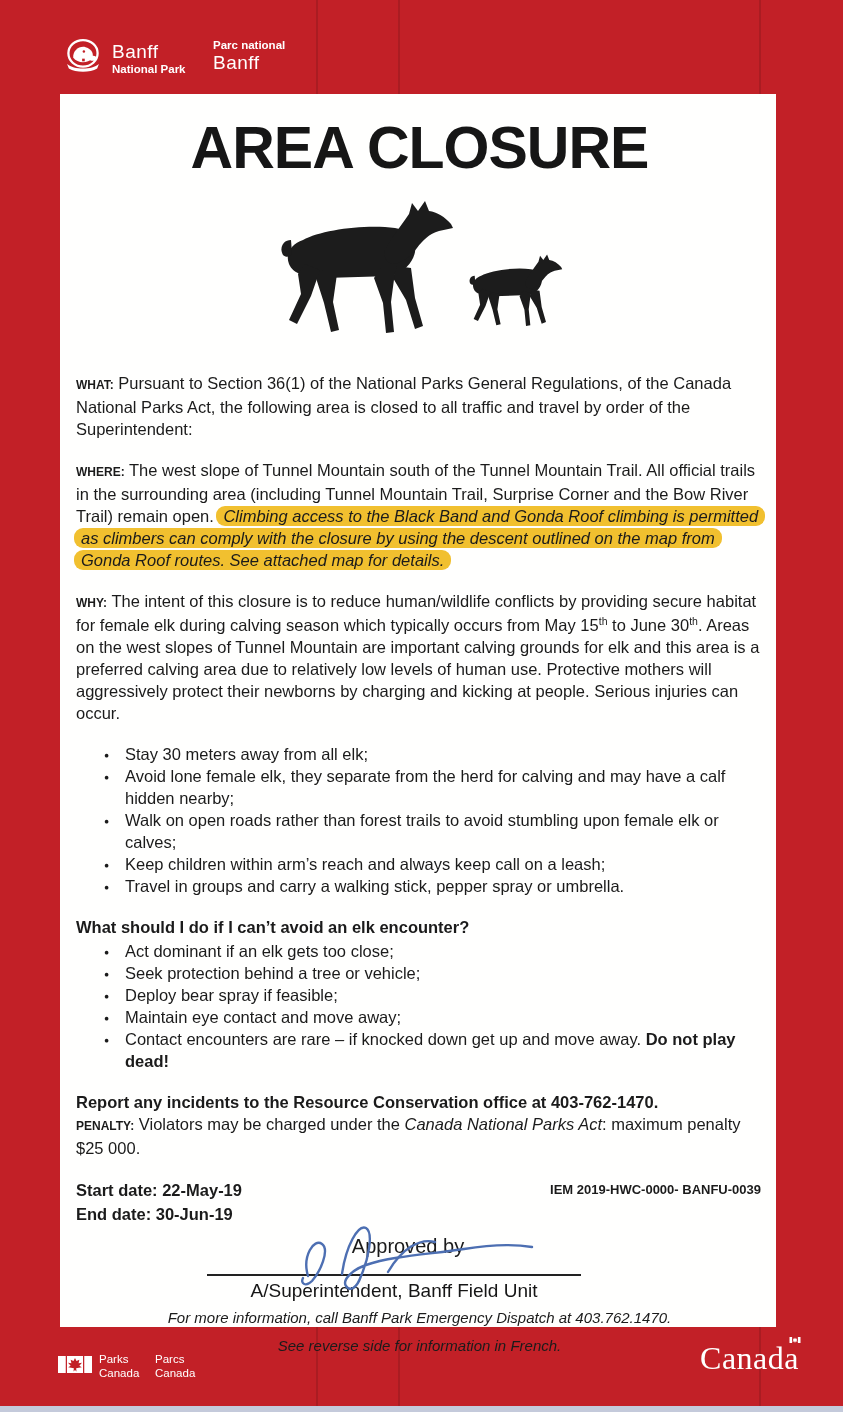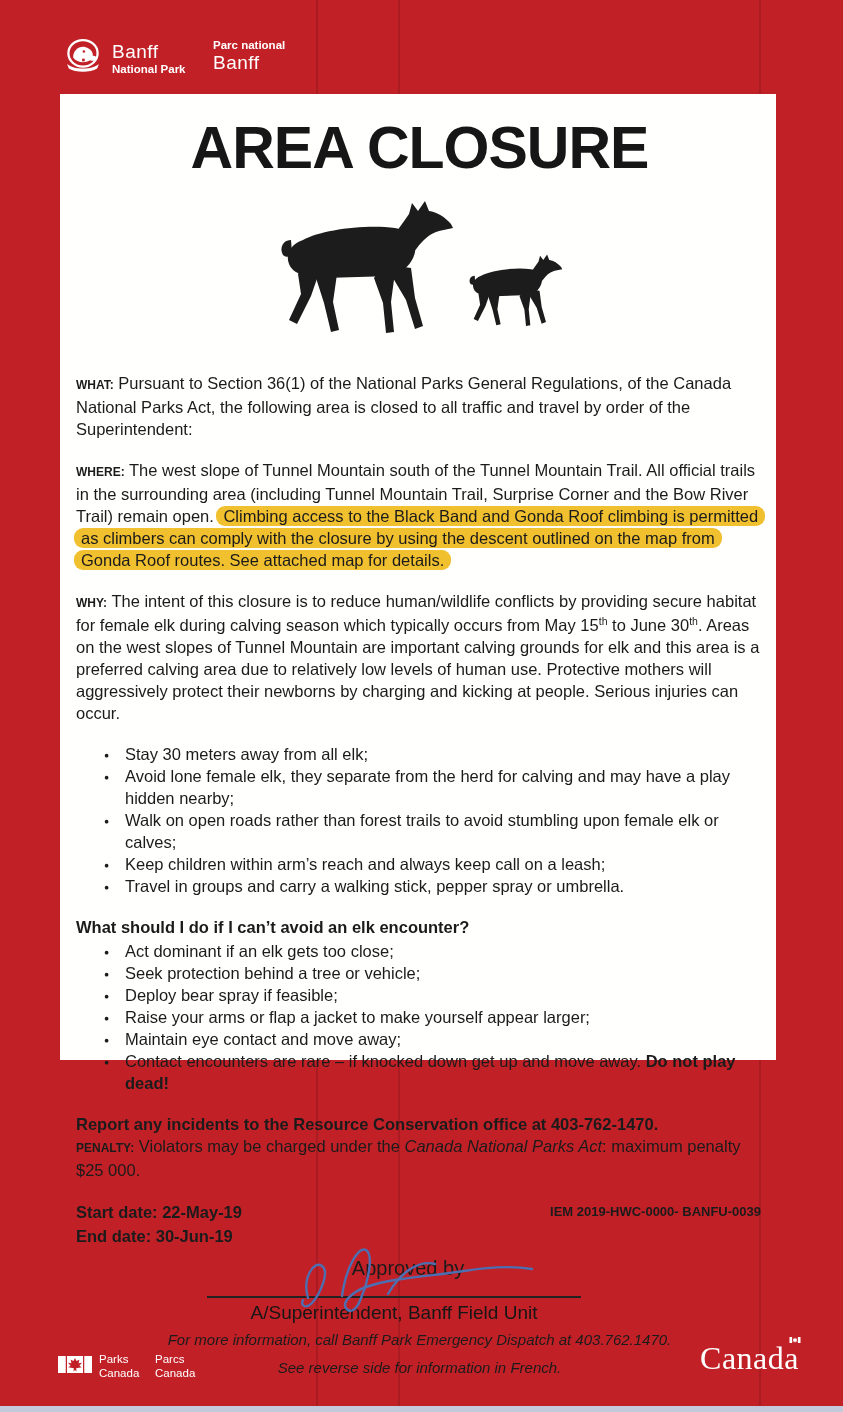--- a/index.html
+++ b/index.html
@@ -15,35 +15,35 @@
   .hdr-logo{position:absolute;left:60px;top:33px;z-index:2;}
   .hdr-en{position:absolute;left:112px;top:42px;color:#fff;z-index:2;}
   .hdr-en .l1{font-size:19px;line-height:20px;letter-spacing:.5px;}
   .hdr-en .l2{font-size:11.5px;font-weight:bold;line-height:14px;}
   .hdr-fr{position:absolute;left:213px;top:38px;color:#fff;z-index:2;}
   .hdr-fr .l1{font-size:11.5px;font-weight:bold;line-height:14px;}
   .hdr-fr .l2{font-size:19px;line-height:21px;letter-spacing:.5px;}
 
   
   .page{
-    position:absolute;left:60px;top:94px;width:716px;height:966px;
+    position:absolute;left:60px;top:94px;width:716px;height:1233px;
     background:#fffffe;z-index:1;box-sizing:border-box;padding:0 13px 0 16px;
   }
   .title{
     font-size:59px;font-weight:bold;letter-spacing:-1px;color:#161616;
     text-align:center;margin:22px 0 0 0;line-height:64px;
   }
   .elk-svg{display:block;margin:18px 0 26px 189px;}
 
   p.body, li, h3.q{font-size:16.5px;line-height:22px;}
   p.body{margin:0 0 19px 0;}
   .sec-label{font-weight:bold;font-size:12px;}
   .hl{
     background:#f1c02f;padding:1px 7px;margin:0 -2px;border-radius:9px;
-    -webkit-box-decoration-break:clone;box-decoration-break:clone;
+    -webkit-box-decoration-break:clone;box-decoration-break:clone;font-style:italic;
   }
   sup.th{font-size:10.5px;vertical-align:super;line-height:0;}
   h3.q{margin:19px 0 2px 0;font-weight:bold;}
   ul.blist{margin:0;padding:0 0 0 49px;list-style:none;}
   ul.blist li{position:relative;}
   ul.blist li::before{content:"●";position:absolute;left:-21px;top:1px;font-size:8.5px;}
   .report{font-weight:bold;margin:19px 0 0 0;font-size:16.5px;line-height:22px;}
   .penalty{margin:2px 0 0 0;}
   .penalty .act{font-style:italic;}
 
@@ -117,32 +117,31 @@
   </svg>
 
   <p class="body"><strong class="sec-label">WHAT:</strong> <span>Pursuant to Section 36(1) of the National Parks General Regulations, of the Canada National Parks Act, the following area is closed to all traffic and travel by order of the Superintendent:</span></p>
 
   <p class="body"><strong class="sec-label">WHERE:</strong> <span>The west slope of Tunnel Mountain south of the Tunnel Mountain Trail.  All official trails in the surrounding area (including Tunnel Mountain Trail, Surprise Corner and the Bow River Trail) remain open. </span><span class="hl">Climbing access to the Black Band and Gonda Roof climbing is permitted as climbers can comply with the closure by using the descent outlined on the map from Gonda Roof routes. See attached map for details.</span></p>
 
   <p class="body"><strong class="sec-label">WHY:</strong> <span>The intent of this closure is to reduce human/wildlife conflicts by providing secure habitat for female elk during calving season which typically occurs from May 15</span><sup class="th">th</sup><span> to June 30</span><sup class="th">th</sup><span>.  Areas on the west slopes of Tunnel Mountain are important calving grounds for elk and this area is a preferred calving area due to relatively low levels of human use. Protective mothers will aggressively protect their newborns by charging and kicking at people.  Serious injuries can occur.</span></p>
 
   <ul class="blist">
     <li>Stay 30 meters away from all elk;</li>
-    <li>Avoid lone female elk, they separate from the herd for calving and may have a play hidden nearby;</li>
+    <li>Avoid lone female elk, they separate from the herd for calving and may have a calf hidden nearby;</li>
     <li>Walk on open roads rather than forest trails to avoid stumbling upon female elk or calves;</li>
     <li>Keep children within arm’s reach and always keep call on a leash;</li>
     <li>Travel in groups and carry a walking stick, pepper spray or umbrella.</li>
   </ul>
 
   <h3 class="q">What should I do if I can’t avoid an elk encounter?</h3>
   <ul class="blist">
     <li>Act dominant if an elk gets too close;</li>
     <li>Seek protection behind a tree or vehicle;</li>
     <li>Deploy bear spray if feasible;</li>
-    <li>Raise your arms or flap a jacket to make yourself appear larger;</li>
     <li>Maintain eye contact and move away;</li>
     <li><span>Contact encounters are rare – if knocked down get up and move away. </span><strong>Do not play dead!</strong></li>
   </ul>
 
   <p class="report">Report any incidents to the Resource Conservation office at 403-762-1470.</p>
 
   <p class="body penalty"><strong class="sec-label">PENALTY:</strong> <span>Violators may be charged under the </span><span class="act">Canada National Parks Act</span><span>: maximum penalty $25 000.</span></p>
 
   <div class="dates-row">
     <div class="dates">

